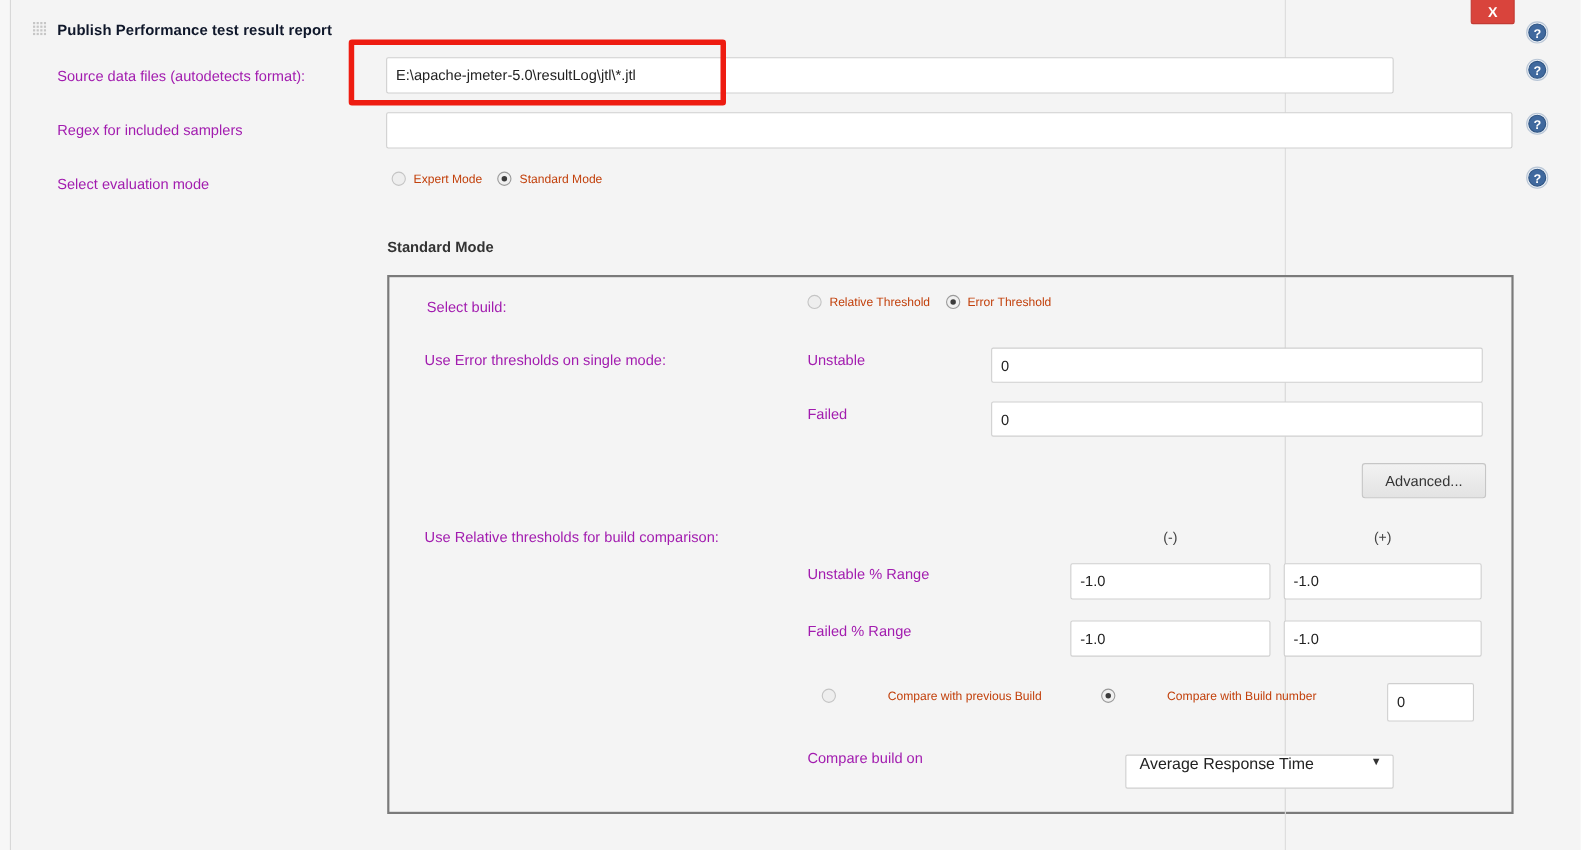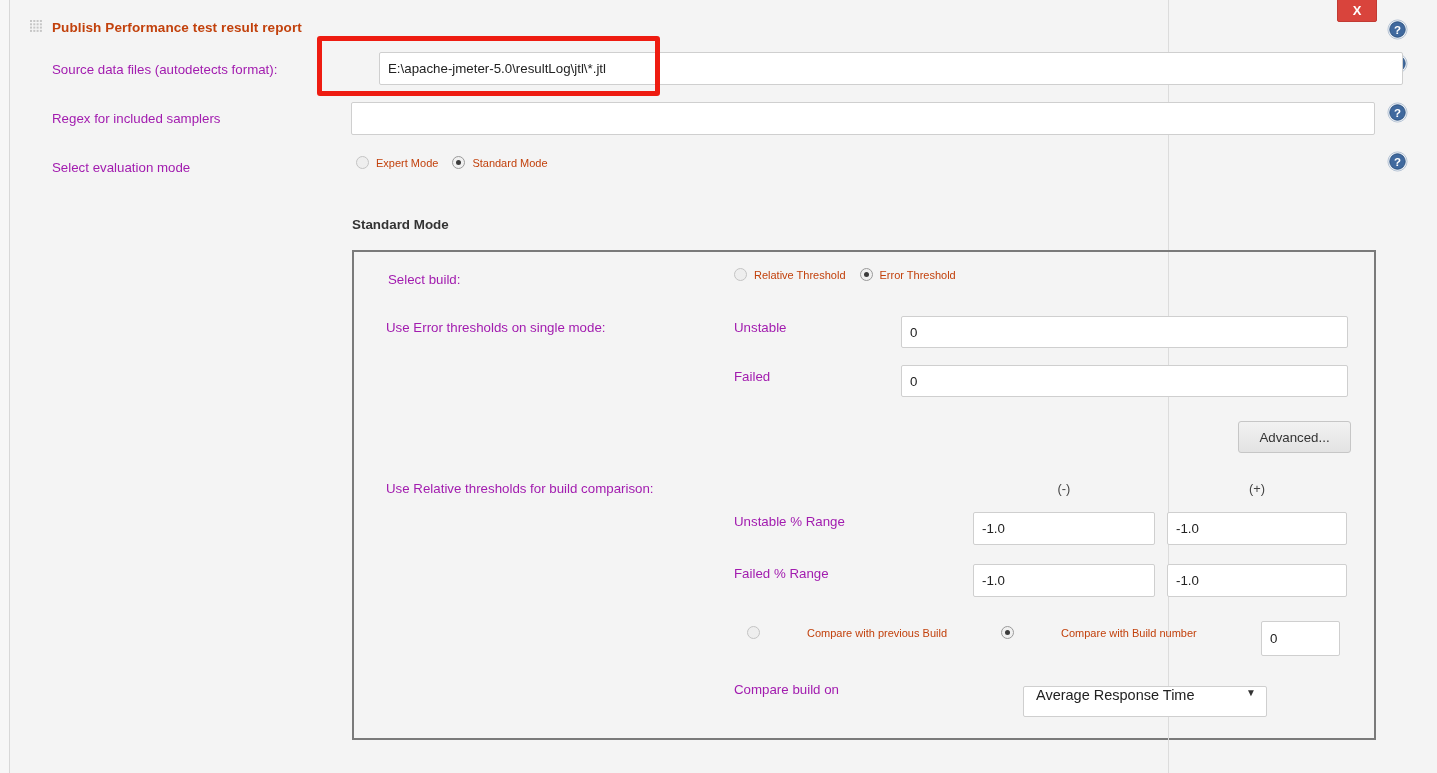--- a/index.html
+++ b/index.html
@@ -51,21 +51,21 @@
   }
   .grip-icon {
     width: 12px;
     height: 14px;
     margin-right: 10px;
     opacity: .5;
   }
   .block-title {
     font-size: 13.5px;
     font-weight: bold;
-    color: #c2410c;
+    color: #0f172a;
     letter-spacing: .1px;
     white-space: nowrap;
   }
 
   
   .close-btn {
     position: absolute;
     left: 1327px;
     top: -2px;
     width: 40px;
@@ -304,21 +304,21 @@
     <span class="help-icon" style="left:1377px; top:151px;">
       <svg width="21" height="21" viewBox="0 0 21 21">
         <circle cx="10.5" cy="10.5" r="9.6" fill="#eaeff5" stroke="#b9c6d6" stroke-width="1"></circle>
         <circle cx="10.5" cy="10.5" r="7.7" fill="#40699e"></circle>
         <circle cx="10.5" cy="10.5" r="7.7" fill="none" stroke="#2e5483" stroke-width="1"></circle>
         <text x="10.5" y="15.1" font-family="Liberation Sans, sans-serif" font-size="11.5" font-weight="bold" fill="#ffffff" text-anchor="middle">?</text>
       </svg>
     </span>
 
     <div class="field-label" style="left:42px; top:62px;">Source data files (autodetects format):</div>
-    <input class="text-input" style="left: 341px; top: 52px; width: 1024px; height: 33px; margin-left: 28px;" value="E:\apache-jmeter-5.0\resultLog\jtl\*.jtl">
+    <input class="text-input" style="left: 341px; top: 52px; width: 916px; height: 33px;" value="E:\apache-jmeter-5.0\resultLog\jtl\*.jtl">
 
     <div class="field-label" style="left:42px; top:111px;">Regex for included samplers</div>
     <input class="text-input" style="left: 341px; top: 102px; width: 1024px; height: 33px;" value="">
 
     <div class="field-label" style="left:42px; top:160px;">Select evaluation mode</div>
     <div class="radio-group" style="left:346px; top:156px;">
       <span class="radio"></span>
       <span class="radio-label">Expert Mode</span>
       <span class="radio checked"></span>
       <span class="radio-label">Standard Mode</span>

